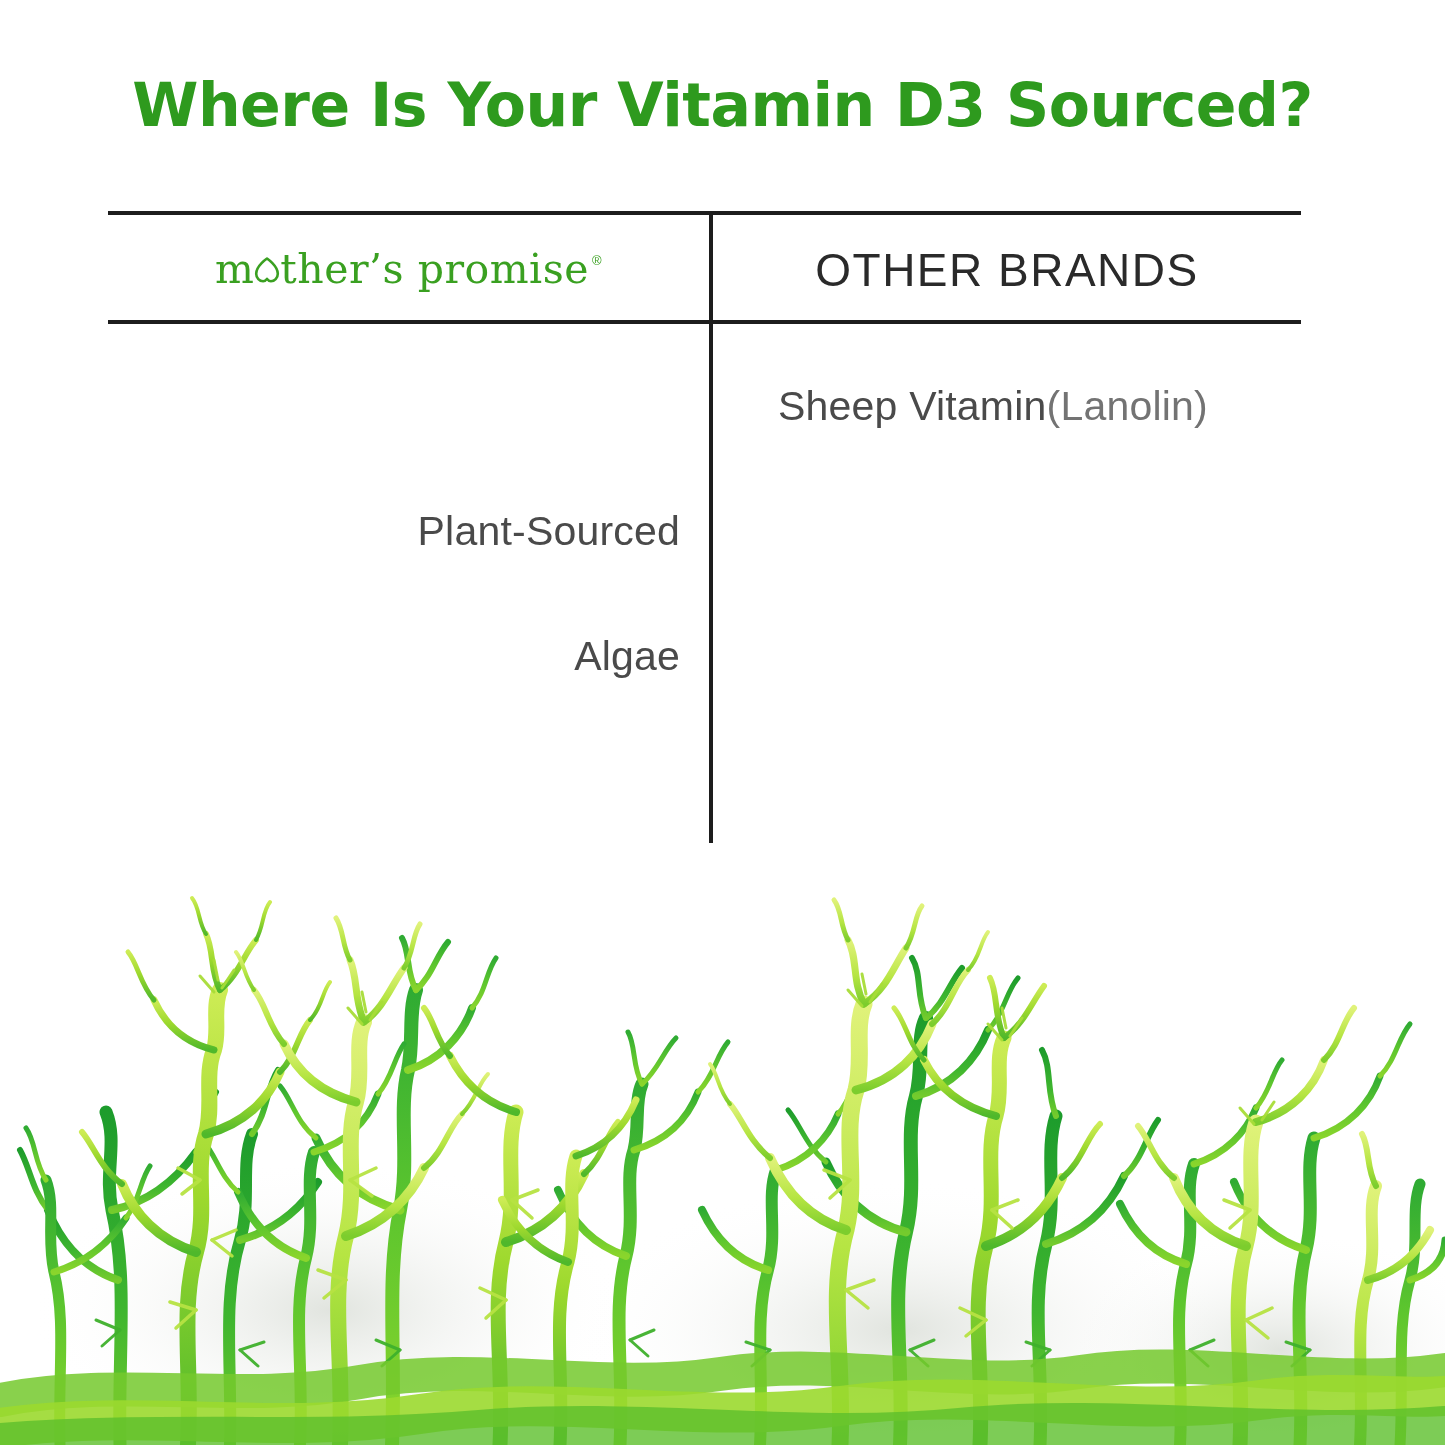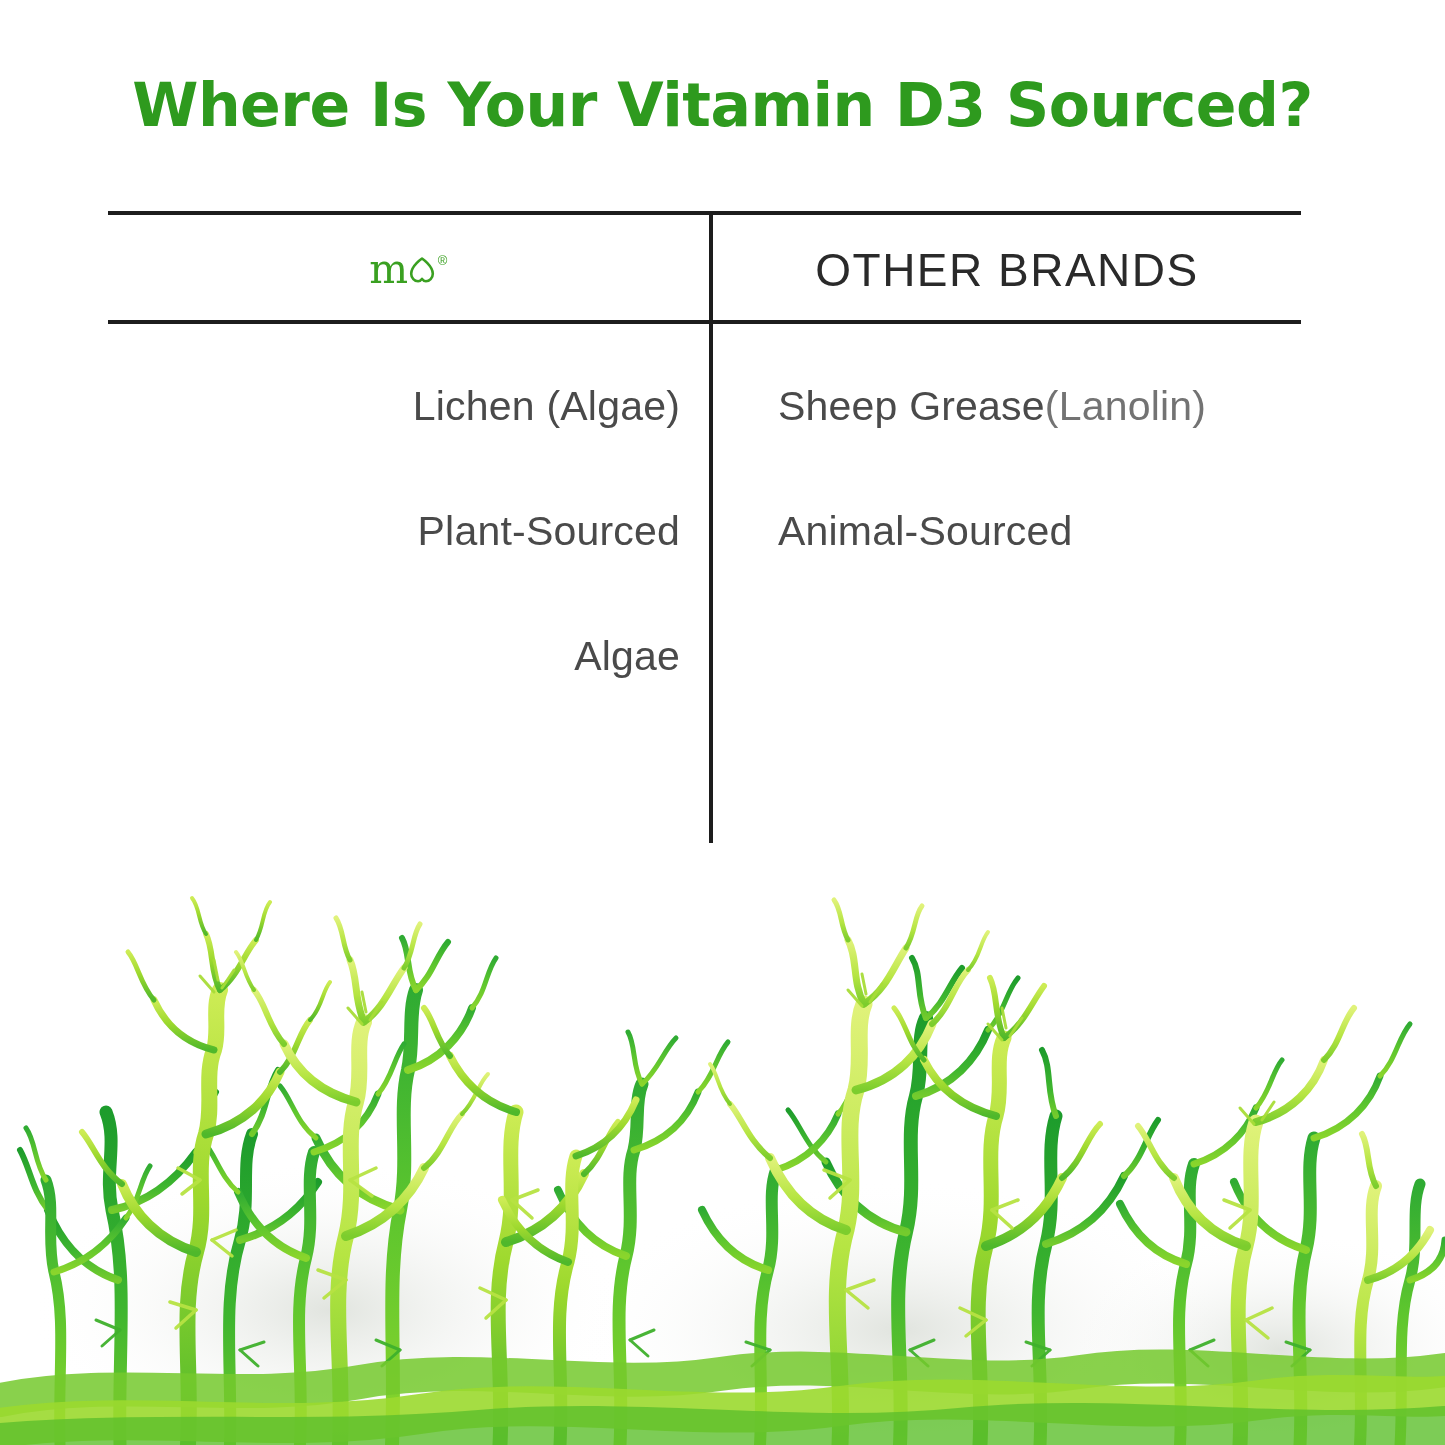--- a/index.html
+++ b/index.html
@@ -204,46 +204,42 @@
       <div class="head-left">
         <span class="logo">
           <span class="lg-seg">m</span>
             <span class="heart-o">
               <svg width="26" height="30" viewBox="0 0 26 30" aria-hidden="true">
               <g transform="rotate(180 13 15)">
                 <path d="M13 27.5 C13 27.5 2.2 20.2 2.2 12.3 C2.2 7.9 5.5 4.8 9.1 4.8 C11.2 4.8 12.3 6.0 13 7.1 C13.7 6.0 14.8 4.8 16.9 4.8 C20.5 4.8 23.8 7.9 23.8 12.3 C23.8 20.2 13 27.5 13 27.5 Z" fill="none" stroke="#3aa021" stroke-width="2.6" stroke-linejoin="round"></path>
               </g>
             </svg>
             </span>
+            <span class="lg-seg">ther’s promise</span>
             <span class="reg">®</span>
         </span>
       </div>
 
       <div class="head-right">
         <span class="brands-head">OTHER BRANDS</span>
       </div>
 
     </div>
 
     <div class="rows">
 
       <div class="row row-0">
-        <div class="cell cell-left">Lichen (Algae)</div>
         <div class="cell cell-right">
-          <span>Sheep Grease </span>
+          <span>Sheep Vitamin </span>
             <span class="soft">(Lanolin)</span>
         </div>
       </div>
 
       <div class="row row-1">
         <div class="cell cell-left">Plant-Sourced</div>
-        <div class="cell cell-right">
-          <span>Animal-Sourced</span>
-            <span class="soft"></span>
-        </div>
       </div>
 
       <div class="row row-2">
         <div class="cell cell-left">Algae</div>
       </div>
 
       <div class="row row-3">
       </div>
 
     </div>

